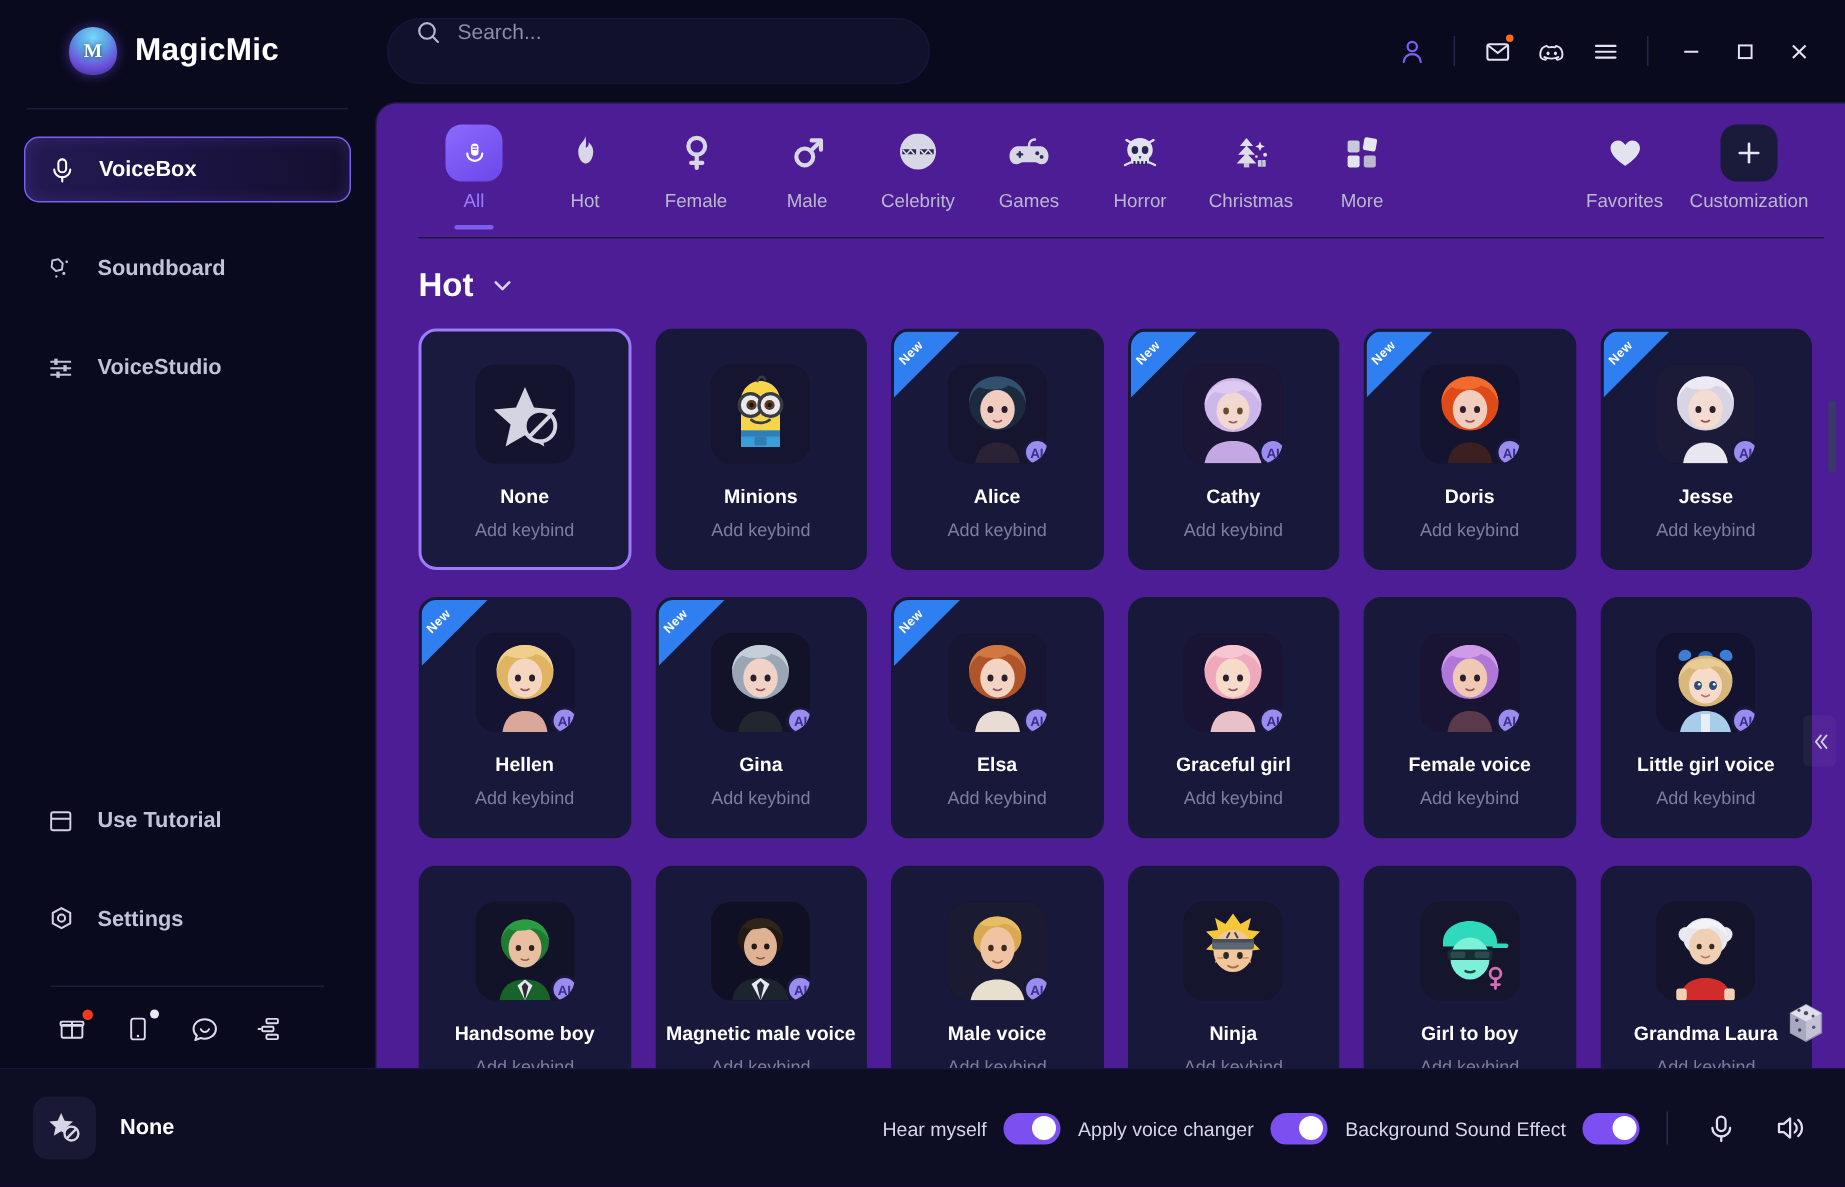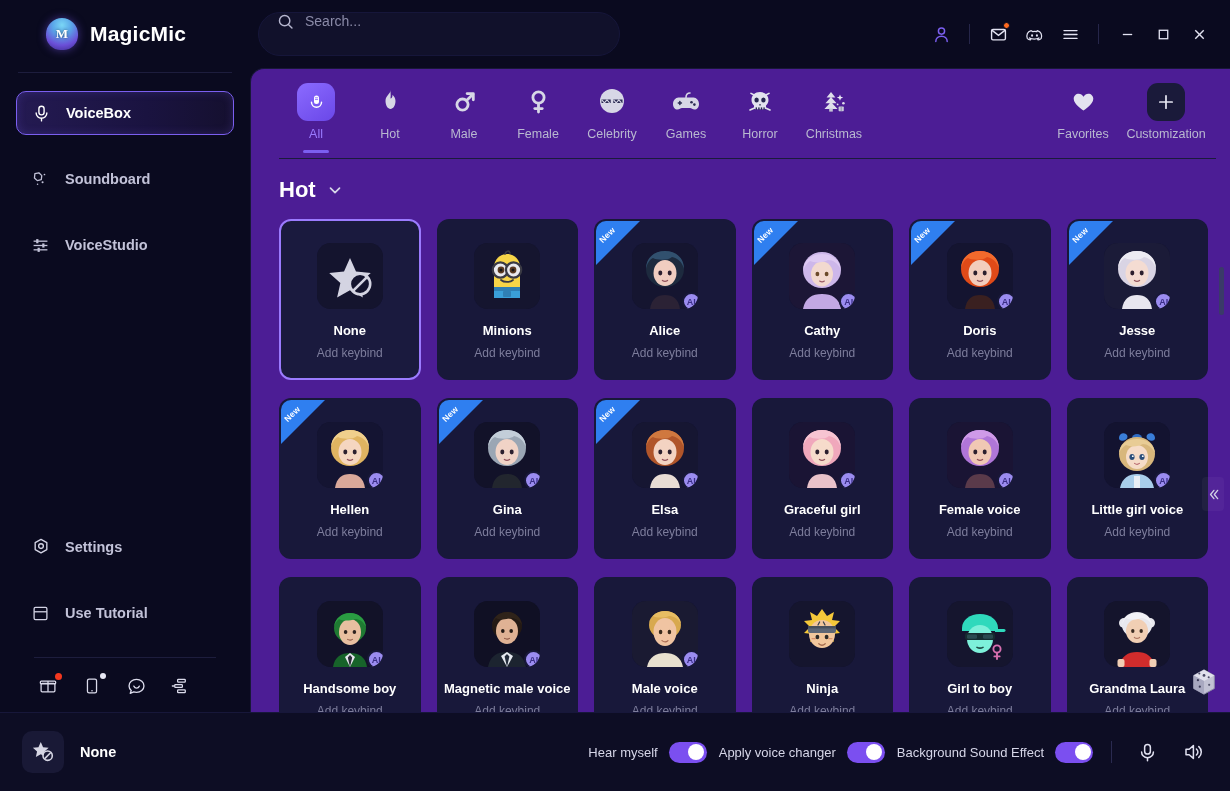--- a/index.html
+++ b/index.html
@@ -439,36 +439,36 @@
             <rect x="13" y="8.6" width="2.6" height="4.8" fill="#c2c2d8"></rect>
             <rect x="7.6" y="13.6" width="2.6" height="4.8" fill="#c2c2d8"></rect>
           </svg>
         </span>
         <span>VoiceStudio</span>
       </div>
 
       <div class="side-bottom">
         <div class="nav-item">
           <span class="nav-ico">
+            <svg width="19" height="19" viewBox="0 0 22 22" fill="none">
+              <rect x="3.6" y="4" width="14.8" height="14" rx="1.6" stroke="#d3d3e4" stroke-width="1.5"></rect>
+              <line x1="3.6" y1="9" x2="18.4" y2="9" stroke="#d3d3e4" stroke-width="1.5"></line>
+            </svg>
+          </span>
+          <span>Use Tutorial</span>
+        </div>
+
+        <div class="nav-item">
+          <span class="nav-ico">
             <svg width="20" height="20" viewBox="0 0 22 22" fill="none">
               <path d="M11 2.6l6.4 3.6v7.6L11 17.4 4.6 13.8V6.2L11 2.6z" stroke="#d3d3e4" stroke-width="1.5" stroke-linejoin="round"></path>
               <circle cx="11" cy="10" r="2.6" stroke="#d3d3e4" stroke-width="1.5"></circle>
             </svg>
           </span>
           <span>Settings</span>
-        </div>
-
-        <div class="nav-item">
-          <span class="nav-ico">
-            <svg width="19" height="19" viewBox="0 0 22 22" fill="none">
-              <rect x="3.6" y="4" width="14.8" height="14" rx="1.6" stroke="#d3d3e4" stroke-width="1.5"></rect>
-              <line x1="3.6" y1="9" x2="18.4" y2="9" stroke="#d3d3e4" stroke-width="1.5"></line>
-            </svg>
-          </span>
-          <span>Use Tutorial</span>
         </div>
 
         <div class="side-sep2"></div>
 
         <div class="mini-row">
           <div class="mini-ico">
             <svg width="20" height="20" viewBox="0 0 22 22" fill="none">
               <rect x="3.4" y="8" width="15.2" height="9.4" rx="1.2" stroke="#dcdcec" stroke-width="1.4"></rect>
               <rect x="2.6" y="5.6" width="16.8" height="3" rx="1" stroke="#dcdcec" stroke-width="1.4"></rect>
               <line x1="11" y1="5.6" x2="11" y2="17.4" stroke="#dcdcec" stroke-width="1.4"></line>
@@ -524,37 +524,37 @@
             <svg width="25" height="28" viewBox="0 0 24 28">
               <path d="M12 2c0 4-5 5.5-5 11 0 4.4 2.4 8 5 8s5-3.6 5-8c0-3-1.6-4.6-3-6.2.2 2.4-1 3.6-2 3.6.6-3-.2-6.4 0-8.4z" fill="#d7d7e6"></path>
             </svg>
           </span>
           <span class="cat-lbl">Hot</span>
         </div>
 
         <div class="cat">
           <span class="cat-ico">
             <svg width="25" height="28" viewBox="0 0 24 28" fill="none">
+              <circle cx="12" cy="9.5" r="5.6" stroke="#d7d7e6" stroke-width="2.8"></circle>
+              <line x1="12" y1="15.4" x2="12" y2="24" stroke="#d7d7e6" stroke-width="2.8" stroke-linecap="round"></line>
+              <line x1="8.3" y1="20.6" x2="15.7" y2="20.6" stroke="#d7d7e6" stroke-width="2.8" stroke-linecap="round"></line>
+            </svg>
+          </span>
+          <span class="cat-lbl">Female</span>
+        </div>
+
+        <div class="cat">
+          <span class="cat-ico">
+            <svg width="25" height="28" viewBox="0 0 24 28" fill="none">
               <circle cx="10" cy="16.6" r="5.6" stroke="#d7d7e6" stroke-width="2.8"></circle>
               <line x1="14.3" y1="12.3" x2="20.4" y2="6.3" stroke="#d7d7e6" stroke-width="2.8" stroke-linecap="round"></line>
               <path d="M14.6 5.6h6.2v6.2" stroke="#d7d7e6" stroke-width="2.8" stroke-linecap="round" stroke-linejoin="round"></path>
             </svg>
           </span>
           <span class="cat-lbl">Male</span>
-        </div>
-
-        <div class="cat">
-          <span class="cat-ico">
-            <svg width="25" height="28" viewBox="0 0 24 28" fill="none">
-              <circle cx="12" cy="9.5" r="5.6" stroke="#d7d7e6" stroke-width="2.8"></circle>
-              <line x1="12" y1="15.4" x2="12" y2="24" stroke="#d7d7e6" stroke-width="2.8" stroke-linecap="round"></line>
-              <line x1="8.3" y1="20.6" x2="15.7" y2="20.6" stroke="#d7d7e6" stroke-width="2.8" stroke-linecap="round"></line>
-            </svg>
-          </span>
-          <span class="cat-lbl">Female</span>
         </div>
 
         <div class="cat">
           <span class="cat-ico">
             <svg width="28" height="26" viewBox="0 0 28 26">
               <path d="M2 12a12 12 0 0 1 24 0 12 12 0 0 1-24 0z" fill="#d7d7e6"></path>
               <path d="M3.5 10.5h9.2v3.4H3.5zM15.3 10.5h9.2v3.4h-9.2z" fill="#2a2a52"></path>
               <path d="M3.8 10.8l2.6 3 2.6-3 2.6 3M15.6 10.8l2.6 3 2.6-3 2.6 3" stroke="#d7d7e6" stroke-width="1.1" fill="none"></path>
             </svg>
           </span>
@@ -601,20 +601,31 @@
               <path d="M20 6.4l.9 2.3 2.3.9-2.3.9-.9 2.3-.9-2.3-2.3-.9 2.3-.9z" fill="#eaeaf4"></path>
               <circle cx="23.4" cy="15.2" r="1.3" fill="#dedeea"></circle>
               <circle cx="17.6" cy="16.4" r=".9" fill="#dedeea"></circle>
               <rect x="18.6" y="18.6" width="5.2" height="4.6" rx=".6" fill="#c8c8da"></rect>
               <line x1="21.2" y1="18.6" x2="21.2" y2="23.2" stroke="#8f8fae" stroke-width="1"></line>
             </svg>
           </span>
           <span class="cat-lbl">Christmas</span>
         </div>
 
+        <div class="cat">
+          <span class="cat-ico">
+            <svg width="26" height="26" viewBox="0 0 26 26">
+              <rect x="3.4" y="4.6" width="8" height="8" rx="1.4" fill="#c9c9dc"></rect>
+              <rect x="14" y="3" width="8.6" height="8.6" rx="1.4" fill="#e6e6f2" transform="rotate(10 18.3 7.3)"></rect>
+              <rect x="3.4" y="14.6" width="8" height="8" rx="1.4" fill="#e4e4f0"></rect>
+              <rect x="14.2" y="14.6" width="8" height="8" rx="1.4" fill="#b9b9d0"></rect>
+            </svg>
+          </span>
+          <span class="cat-lbl">More</span>
+        </div>
 
         <div class="cat-spacer"></div>
 
         <div class="cat">
           <span class="cat-ico">
             <svg width="27" height="26" viewBox="0 0 26 26">
               <path d="M13 21.5S3.2 15.6 3.2 9.8c0-3 2.3-5.1 5-5.1 2 0 3.6 1.2 4.8 3 1.2-1.8 2.8-3 4.8-3 2.7 0 5 2.1 5 5.1 0 5.8-9.8 11.7-9.8 11.7z" fill="#e3e3f0"></path>
             </svg>
           </span>
           <span class="cat-lbl">Favorites</span>

